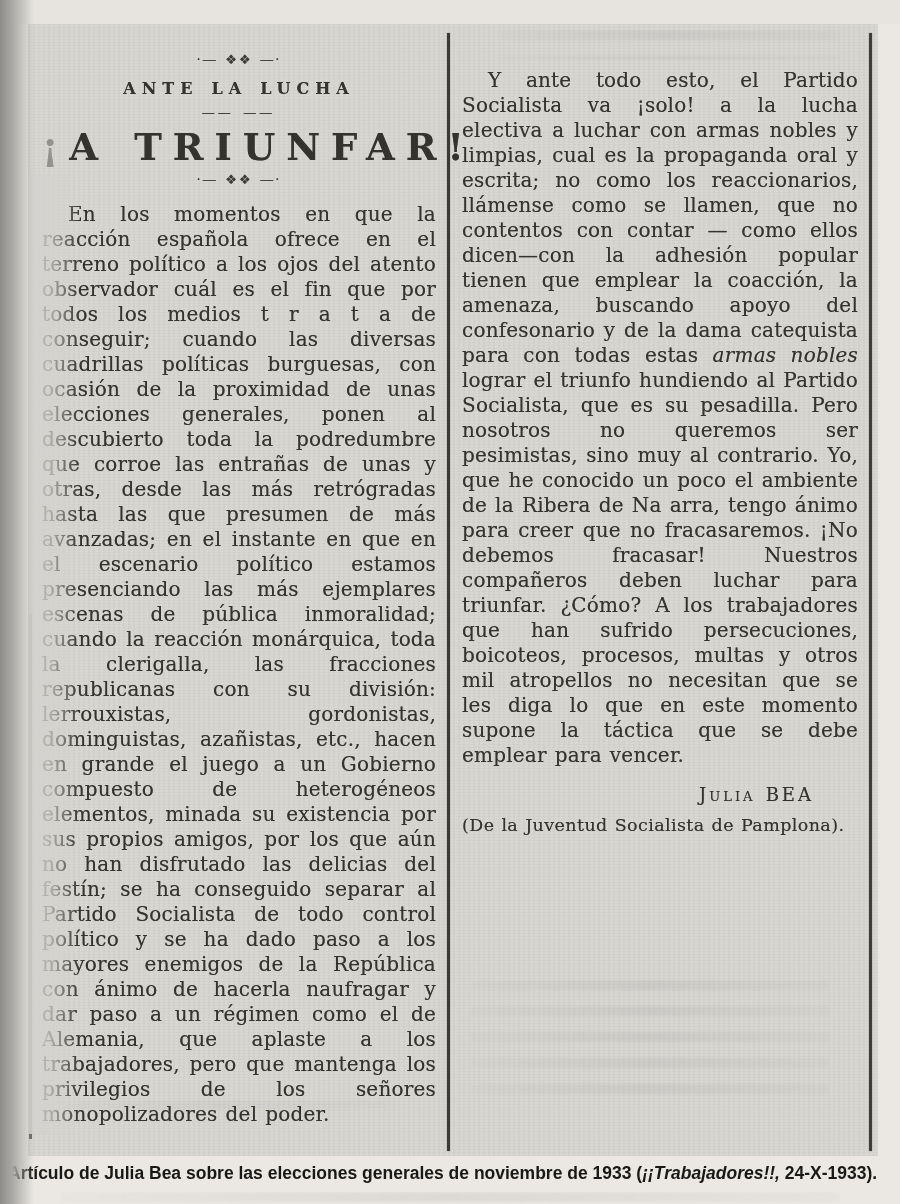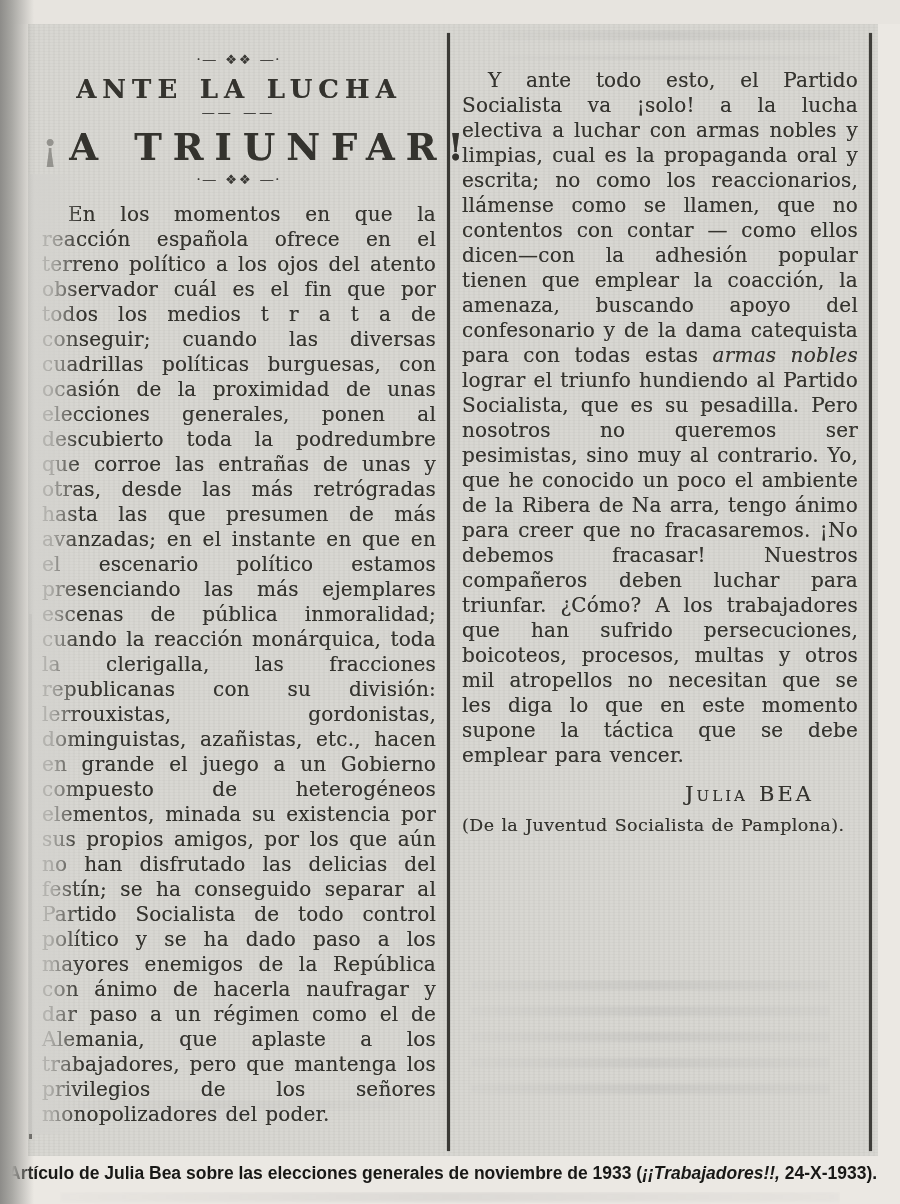--- a/index.html
+++ b/index.html
@@ -56,36 +56,36 @@
   .col p{margin:0;text-indent:26px;}
   .col-left{left:14px;width:394px;padding-top:28px;}
   .col-right{left:434px;width:396px;padding-top:44px;}
   
   .header{text-align:center;text-indent:0;margin-bottom:14px;}
   .ornament{
     font-size:13px;letter-spacing:2px;color:#3b3a36;line-height:16px;
     text-indent:0;margin:0;
   }
   .kicker{
-    font-size:26px;font-weight:bold;letter-spacing:6px;line-height:30px;
+    font-size:16px;font-weight:bold;letter-spacing:6px;line-height:30px;
     margin:6px 0 0 0;text-indent:0;
   }
   .small-divider{
     font-size:12px;letter-spacing:4px;color:#3b3a36;line-height:14px;
     margin:2px 0;text-indent:0;
   }
   .headline{
     font-size:37px;font-weight:bold;letter-spacing:11px;line-height:46px;
     margin:4px 0 2px 0;text-indent:0;white-space:nowrap;text-align:right;
   }
   .headline .faded-mark{opacity:.4;}
   
   .signature{
     text-align:right;text-indent:0;margin-top:14px;padding-right:44px;
-    font-size:21px;letter-spacing:3px;font-variant:small-caps;
+    font-size:18px;letter-spacing:3px;font-variant:small-caps;
   }
   .attribution{
     text-align:left;text-indent:0;margin-top:6px;font-size:17.5px;
     letter-spacing:.4px;word-spacing:1px;
   }
   
   .ghost{
     position:absolute;pointer-events:none;opacity:.14;filter:blur(1.6px);
     background:repeating-linear-gradient(
       180deg,

